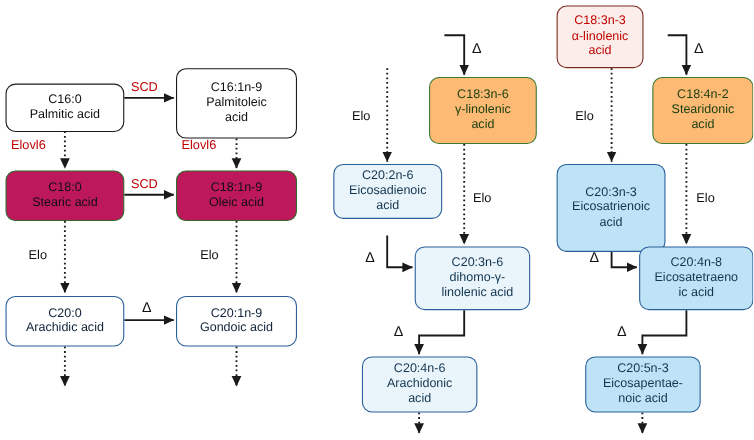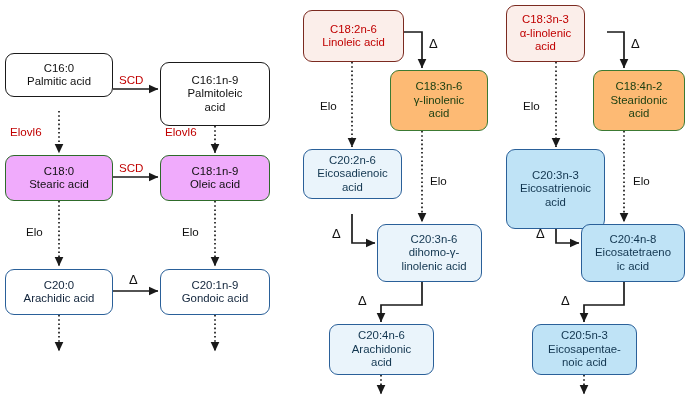--- a/index.html
+++ b/index.html
@@ -22,21 +22,21 @@
     background:#fff;
     font-size:11.4px;
     line-height:13.4px;
     color:#111;
     padding:2px 3px;
     z-index:3;
     white-space:pre-line;
   }
   
   .n-black{border-color:#1a1a1a;background:#ffffff;color:#101010;}
-  .n-green-outline{border-color:#2e6b2a;background:#f0abfc;color:#101010;}
+  .n-green-outline{border-color:#2e6b2a;background:#be185d;color:#101010;}
   .n-blue-outline{border-color:#2a6099;background:#ffffff;color:#10233a;}
   .n-red{border-color:#7b2a20;background:#fbeeea;color:#c00000;}
   .n-green{border-color:#3c7a33;background:#fdba74;color:#1d4012;}
   .n-blue-pale{border-color:#2a6099;background:#eaf4fb;color:#11354f;}
   .n-blue{border-color:#2a6099;background:#bfe3f6;color:#11354f;}
 
   .lbl{
     position:absolute;
     font-size:11.6px;
     line-height:12px;
@@ -87,41 +87,39 @@
     <line x1="381" y1="375" x2="381" y2="394" stroke="#1a1a1a" stroke-width="1.7" stroke-dasharray="1.6 2.6" marker-end="url(#ahd)"></line>
 
     <path d="M607,32 L624,32 L624,68" fill="none" stroke="#1a1a1a" stroke-width="1.7" marker-end="url(#ah)"></path>
     <line x1="556" y1="62" x2="556" y2="147" stroke="#1a1a1a" stroke-width="1.7" stroke-dasharray="1.6 2.6" marker-end="url(#ahd)"></line>
     <line x1="624" y1="131" x2="624" y2="222" stroke="#1a1a1a" stroke-width="1.7" stroke-dasharray="1.6 2.6" marker-end="url(#ahd)"></line>
     <path d="M556,214 L556,243 L579,243" fill="none" stroke="#1a1a1a" stroke-width="1.7" marker-end="url(#ah)"></path>
     <path d="M624,282 L624,305 L584,305 L584,322" fill="none" stroke="#1a1a1a" stroke-width="1.7" marker-end="url(#ah)"></path>
     <line x1="584" y1="375" x2="584" y2="394" stroke="#1a1a1a" stroke-width="1.7" stroke-dasharray="1.6 2.6" marker-end="url(#ahd)"></line>
   </svg>
 
-  <div class="node n-black" style="left:5px;top:53px;width:108px;height:44px;">C16:0
+  <div class="node n-black" style="left:5px;top:76px;width:108px;height:44px;">C16:0
 Palmitic acid</div>
 
   <div class="node n-black" style="left:160px;top:62px;width:110px;height:64px;">C16:1n-9
 Palmitoleic
 acid</div>
 
   <div class="node n-green-outline" style="left:5px;top:155px;width:108px;height:46px;">C18:0
 Stearic acid</div>
 
   <div class="node n-green-outline" style="left:160px;top:155px;width:110px;height:46px;">C18:1n-9
 Oleic acid</div>
 
   <div class="node n-blue-outline" style="left:5px;top:269px;width:108px;height:46px;">C20:0
 Arachidic acid</div>
 
   <div class="node n-blue-outline" style="left:160px;top:269px;width:110px;height:46px;">C20:1n-9
 Gondoic acid</div>
 
-  <div class="node n-red" style="left:303px;top:10px;width:101px;height:52px;">C18:2n-6
-Linoleic acid</div>
 
   <div class="node n-green" style="left:390px;top:70px;width:98px;height:61px;">C18:3n-6
 γ-linolenic
 acid</div>
 
   <div class="node n-blue-pale" style="left:303px;top:149px;width:99px;height:50px;">C20:2n-6
 Eicosadienoic
 acid</div>
 
   <div class="node n-blue-pale" style="left:377px;top:224px;width:105px;height:58px;padding-left:12px;">C20:3n-6

